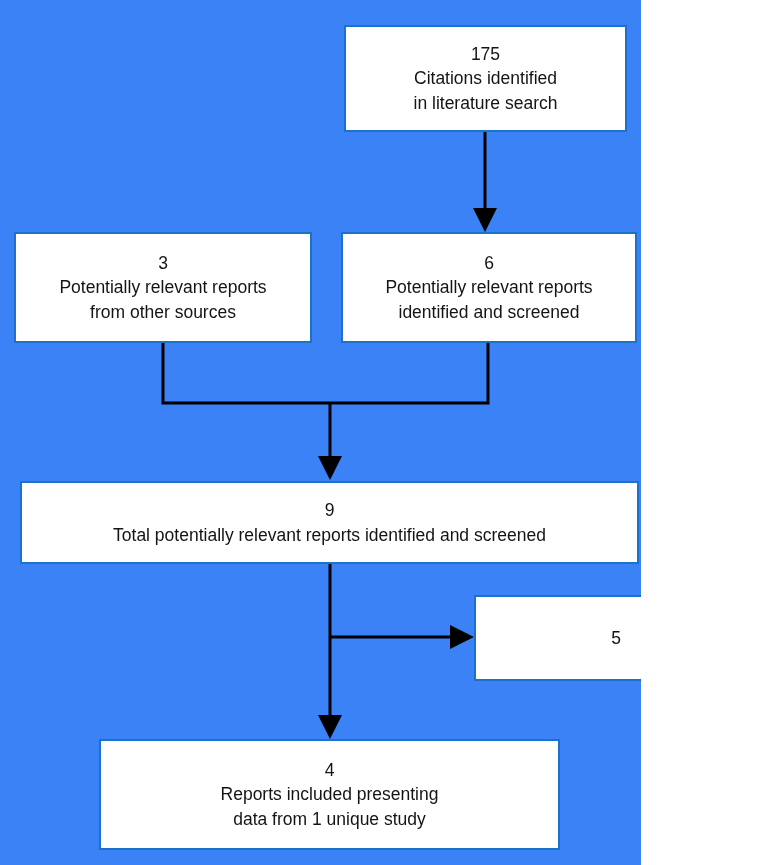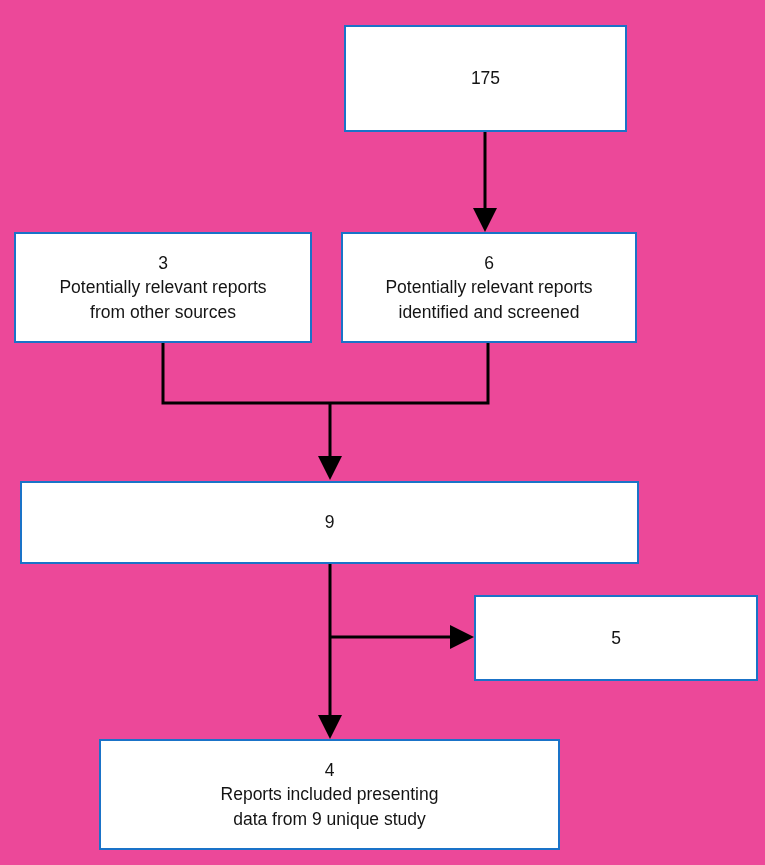--- a/index.html
+++ b/index.html
@@ -8,23 +8,23 @@
     padding: 0;
     background: #ffffff;
   }
   body {
     font-family: "Liberation Sans", sans-serif;
     color: #000000;
     -webkit-font-smoothing: antialiased;
   }
   #canvas {
     position: relative;
-    width: 765px;
+    width: 641px;
     height: 865px;
-    background: #ec4899;
+    background: #3b82f6;
     overflow: hidden;
   }
   .flow-box {
     position: absolute;
     box-sizing: border-box;
     border: 2px solid #1a73c8;
     background: #ffffff;
     display: flex;
     flex-direction: column;
     align-items: center;
@@ -94,41 +94,44 @@
     </g>
 
     <g>
       <line x1="330" y1="564" x2="330" y2="723"></line>
       <polygon points="330,739 318,715 342,715"></polygon>
     </g>
   </svg>
 
   <div class="flow-box" id="box-citations">
     <span class="count">175</span>
+    <span class="label">Citations identified
+in literature search</span>
   </div>
 
   <div class="flow-box" id="box-other-sources">
     <span class="count">3</span>
     <span class="label">Potentially relevant reports
 from other sources</span>
   </div>
 
   <div class="flow-box" id="box-screened">
     <span class="count">6</span>
     <span class="label">Potentially relevant reports
 identified and screened</span>
   </div>
 
   <div class="flow-box" id="box-total">
     <span class="count">9</span>
+    <span class="label">Total potentially relevant reports identified and screened</span>
   </div>
 
   <div class="flow-box" id="box-excluded">
     <span class="count">5</span>
   </div>
 
   <div class="flow-box" id="box-included">
     <span class="count">4</span>
     <span class="label">Reports included presenting
-data from 9 unique study</span>
+data from 1 unique study</span>
   </div>
 
 </div>
 
 </body></html>

